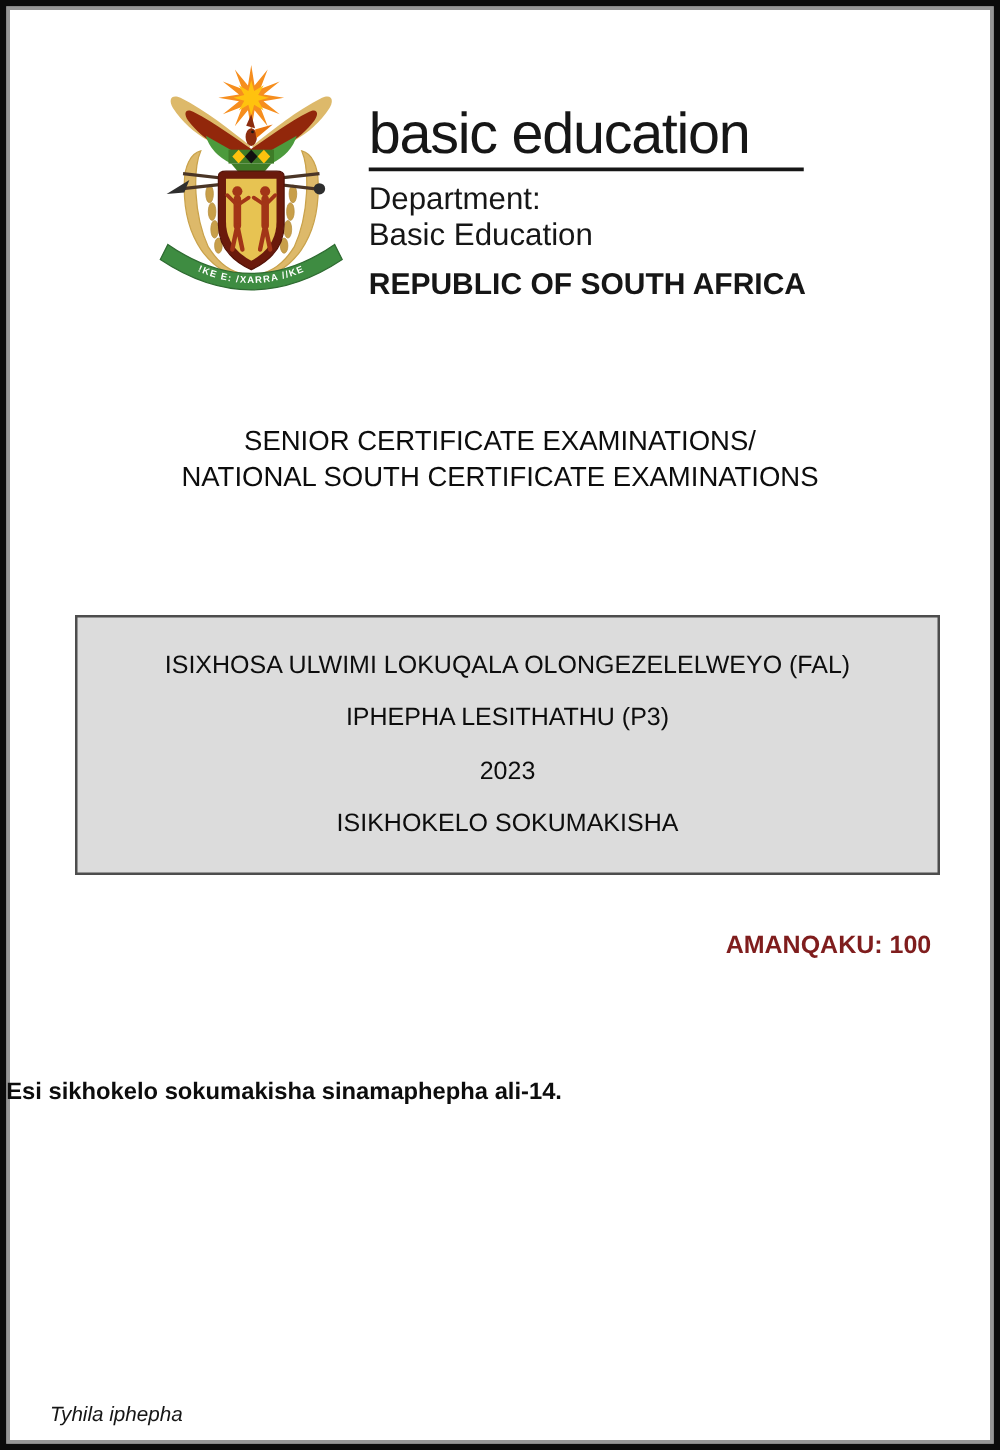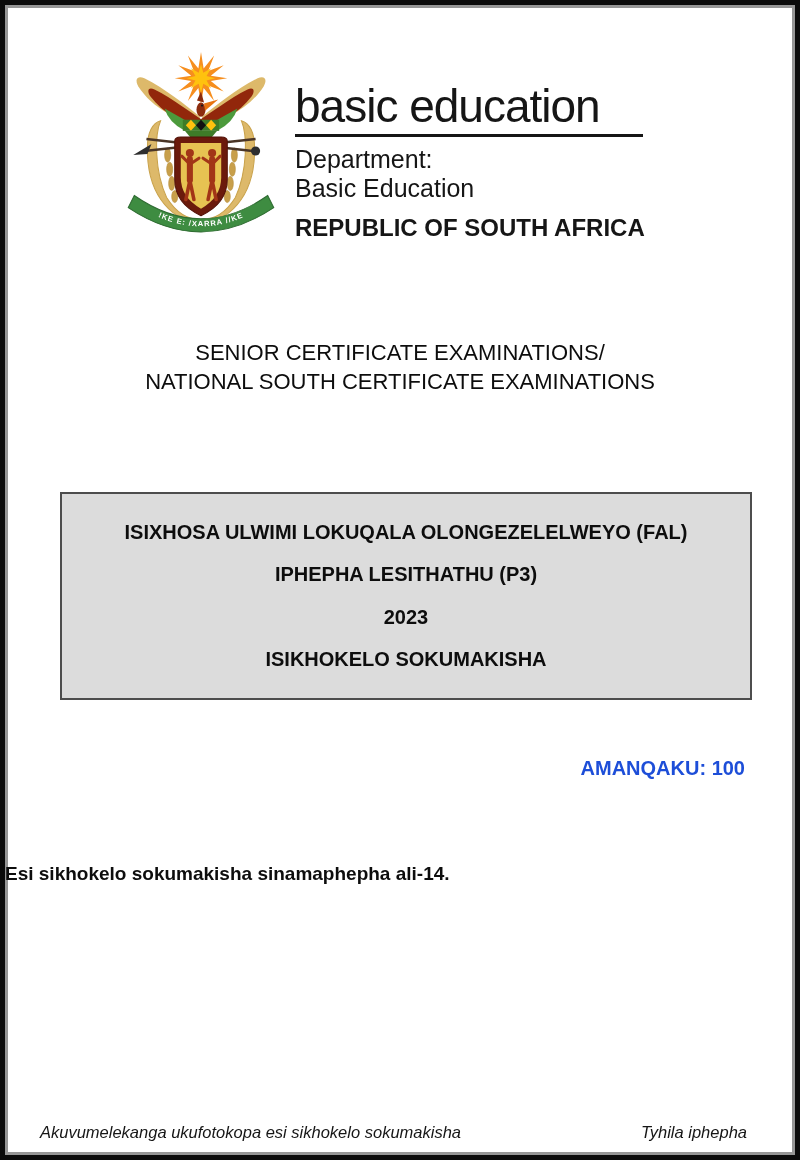--- a/index.html
+++ b/index.html
@@ -69,32 +69,31 @@
     background: #dcdcdc;
     border: 2px solid #4d4d4d;
     display: flex;
     flex-direction: column;
     justify-content: space-evenly;
     text-align: center;
     padding: 8px 12px;
   }
   .subject-box .box-line {
     font-size: 20px;
-    font-weight: 700;
+    font-weight: 400;
     color: #0d0d0d;
   }
 
   .marks-line {
     position: absolute;
     right: 50px;
     top: 740px;
     font-size: 20px;
     font-weight: 700;
-    color: #1d4ed8;
-    margin-top: 12px;
+    color: #7f1d1d;
   }
 
   .pages-note {
     position: absolute;
     left: 0; right: 0;
     top: 858px;
     font-size: 19px;
     font-weight: 700;
     color: #0d0d0d;
   }
@@ -201,17 +200,16 @@
     <div class="box-line">IPHEPHA LESITHATHU (P3)</div>
     <div class="box-line">2023</div>
     <div class="box-line">ISIKHOKELO SOKUMAKISHA</div>
   </div>
 
   <div class="marks-line">AMANQAKU: 100</div>
 
   <div class="pages-note">Esi sikhokelo sokumakisha sinamaphepha ali-14.</div>
 
   <div class="page-footer">
-    <span>Akuvumelekanga ukufotokopa esi sikhokelo sokumakisha</span>
     <span>Tyhila iphepha</span>
   </div>
 
 </div>
 
 </body></html>

